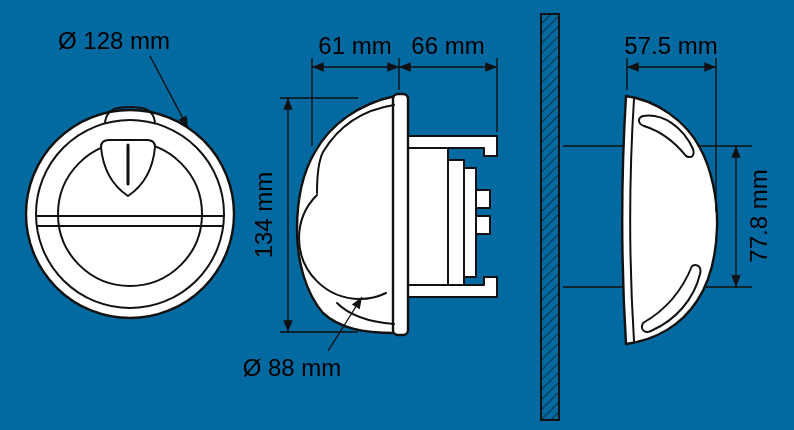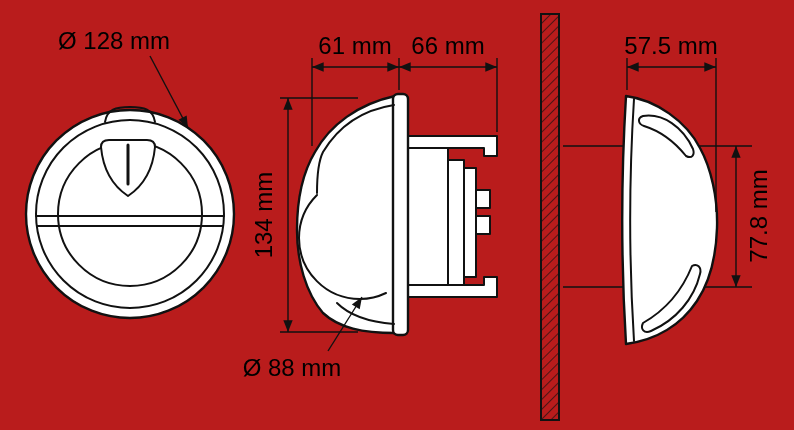--- a/index.html
+++ b/index.html
@@ -3,21 +3,21 @@
 <meta charset="utf-8">
 <style>
   html, body {
     margin: 0;
     padding: 0;
     background: #ffffff;
   }
   .stage {
     width: 794px;
     height: 430px;
-    background: #b91c1c;
+    background: #0369a1;
     position: relative;
     overflow: hidden;
   }
   svg { display: block; }
   .outline {
     fill: #ffffff;
     stroke: #111111;
     stroke-width: 2.4;
     stroke-linejoin: round;
     stroke-linecap: round;

